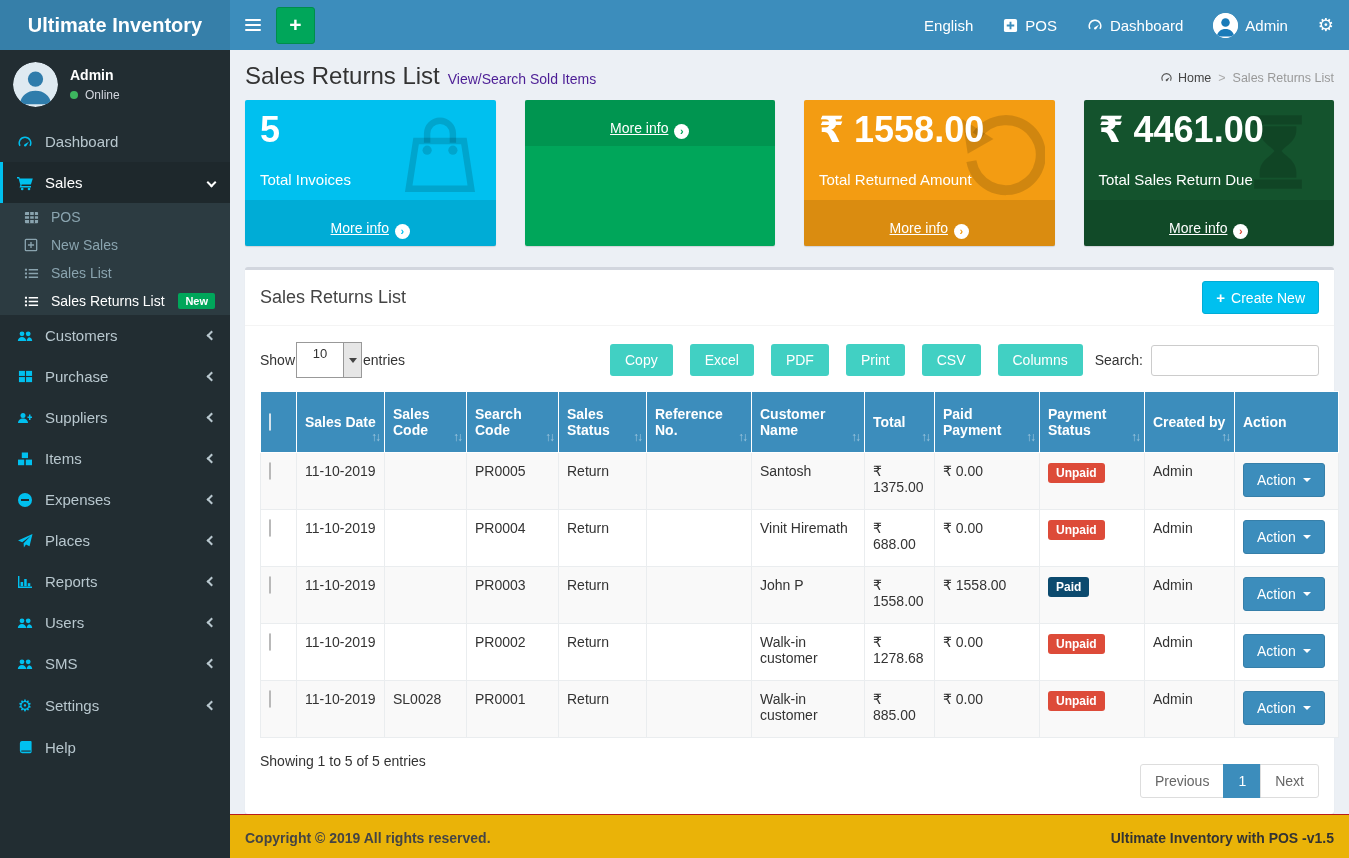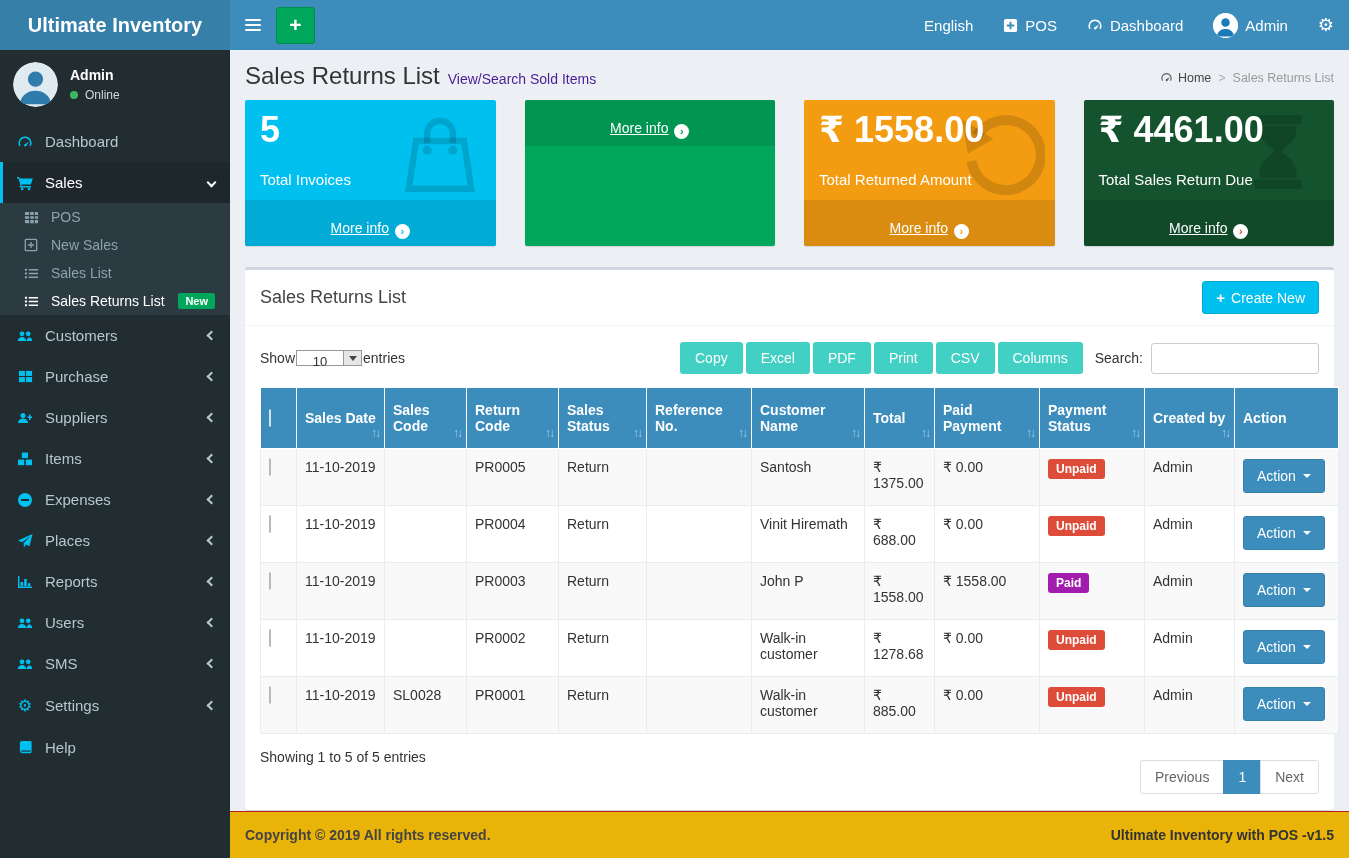--- a/index.html
+++ b/index.html
@@ -78,27 +78,27 @@
   .panel { background:#fff; margin:21px 15px 0; border-top:3px solid #d2d6de; border-radius:3px;
            box-shadow:0 1px 1px rgba(0,0,0,.1); padding-bottom:16px; }
   .panel-header { padding:11px 15px; border-bottom:1px solid #f4f4f4; display:flex; align-items:center; }
   .panel-title { font-size:18px; color:#444; }
   .create-btn { margin-left:auto; background:#00c0ef; border:1px solid #00acd6; color:#fff; font-size:14px;
                 padding:7px 13px; border-radius:3px; cursor:pointer; display:flex; gap:6px; align-items:center; }
   .create-btn .plus { font-weight:bold; font-size:15px; }
 
   .toolbar { display:flex; align-items:center; padding:16px 15px 13px; }
   .show-group { display:flex; align-items:center; gap:1px; font-size:14px; }
-  .select-box { display:flex; border:1px solid #999; width:66px; height:16px; background:#fff; cursor:pointer; }
+  .select-box { display:flex; border:1px solid #999; width:66px; height:36px; background:#fff; cursor:pointer; }
   .select-val { flex:1; text-align:center; line-height:22px; font-size:13px; color:#333; }
   .select-arrow { width:18px; background:#e6e6e6; border-left:1px solid #999; display:flex;
                   align-items:center; justify-content:center; }
   .select-arrow i { width:0; height:0; border-left:4px solid transparent; border-right:4px solid transparent;
                     border-top:5px solid #444; }
-  .dt-buttons { margin-left:auto; display:flex; gap:3px;border-radius:15px; }
+  .dt-buttons { margin-left:auto; display:flex; gap:17px;border-radius:15px; }
   .dt-btn { background:#41d0c3; color:#fff; font-size:14px; padding:8px 15px; border:none; border-radius:3px; cursor:pointer; }
   .search-group { display:flex; align-items:center; gap:8px; margin-left:12px; font-size:14px; }
   .search-input { width:168px; height:31px; border:1px solid #ccc; border-radius:3px; padding:0 8px; font-size:14px; }
 
   
   .table-wrap { padding:0 15px; }
   table { width:100%; border-collapse:collapse; table-layout:fixed; }
   thead th { background:#3c8dbc; color:#fff; font-size:14px; font-weight:bold; text-align:left;
              padding:8px; height:61px; vertical-align:middle; position:relative; border:1px solid #fff; cursor:pointer; }
   .sort { position:absolute; right:5px; bottom:8px; color:rgba(255,255,255,.5); font-size:12px;
@@ -511,21 +511,21 @@
             <col style="width:105px">
               <col style="width:105px">
               <col style="width:90px">
               <col style="width:104px">
           </colgroup>
           <thead>
             <tr>
               <th><span class="cb"></span></th>
               <th><span>Sales Date</span><span class="sort">↑↓</span></th>
               <th><span>Sales Code</span><span class="sort">↑↓</span></th>
-              <th><span>Return Code</span><span class="sort">↑↓</span></th>
+              <th><span>Search Code</span><span class="sort">↑↓</span></th>
               <th><span>Sales Status</span><span class="sort">↑↓</span></th>
               <th><span>Reference No.</span><span class="sort">↑↓</span></th>
               <th><span>Customer Name</span><span class="sort">↑↓</span></th>
               <th><span>Total</span><span class="sort">↑↓</span></th>
               <th><span>Paid Payment</span><span class="sort">↑↓</span></th>
               <th><span>Payment Status</span><span class="sort">↑↓</span></th>
               <th><span>Created by</span><span class="sort">↑↓</span></th>
               <th><span>Action</span></th>
             </tr>
           </thead>
@@ -567,21 +567,21 @@
             <tr>
               <td><span class="cb"></span></td>
               <td>11-10-2019</td>
               <td></td>
               <td>PR0003</td>
               <td>Return</td>
               <td></td>
               <td>John P</td>
               <td>₹ 1558.00</td>
               <td>₹ 1558.00</td>
-              <td><span class="badge" style="background: #a21caf;">Paid</span></td>
+              <td><span class="badge" style="background: #0c4a6e;">Paid</span></td>
               <td>Admin</td>
               <td><button class="action-btn">
                     <span>Action</span>
                     <span class="caret"></span>
                   </button></td>
             </tr>
             <tr>
               <td><span class="cb"></span></td>
               <td>11-10-2019</td>
               <td></td>

